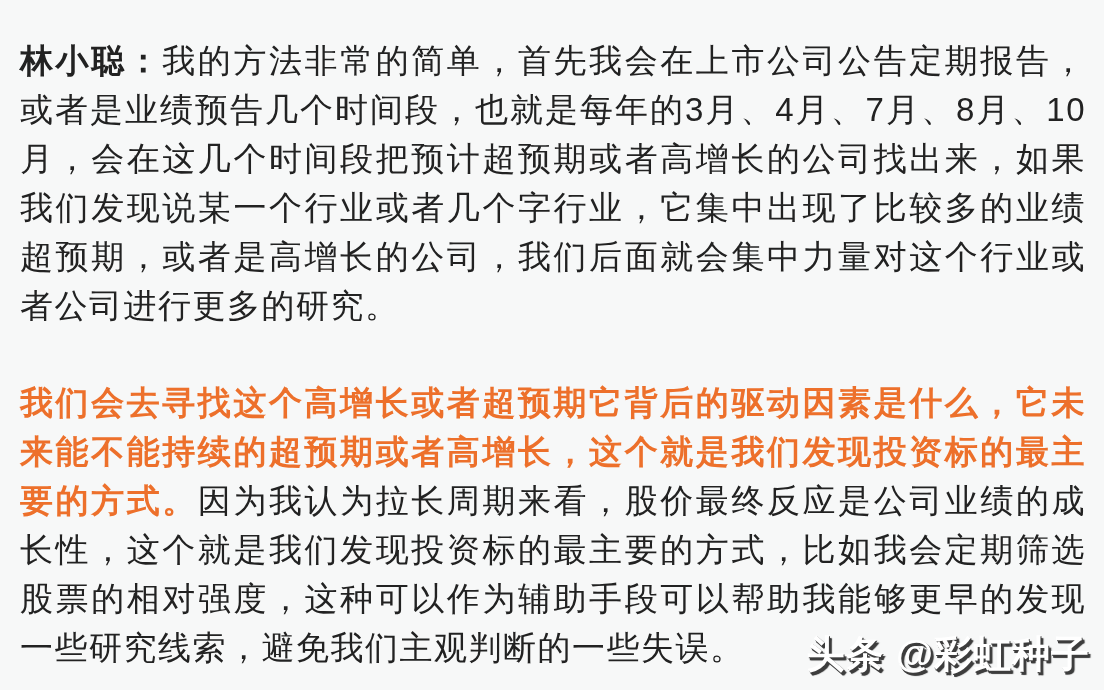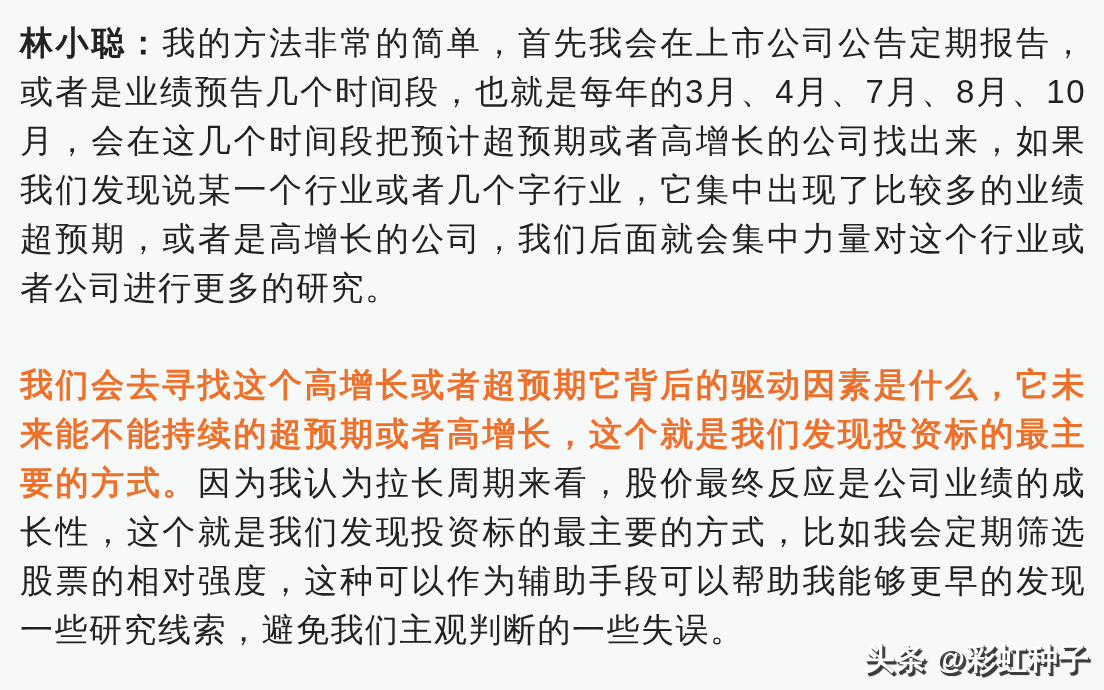--- a/index.html
+++ b/index.html
@@ -13,21 +13,21 @@
   body {
     width: 1104px;
     height: 690px;
     background: var(--bg);
     font-family: "Liberation Sans", "DejaVu Sans", sans-serif;
     color: var(--fg);
     overflow: hidden;
     position: relative;
   }
   .article {
-    padding: 18px 18px 0 20px;
+    padding: 36px 18px 0 20px;
   }
   .article p {
     margin: 0;
     font-size: 33px;
     line-height: 49px;
     letter-spacing: 1.5px;
     text-align: justify;
     text-justify: inter-ideograph;
     word-break: break-all;
   }
@@ -37,21 +37,21 @@
     color: var(--fg);
   }
   .highlight {
     font-weight: 700;
     color: var(--accent);
   }
   .watermark {
     position: absolute;
     right: 14px;
     bottom: 10px;
-    font-size: 30px;
+    font-size: 38px;
     font-weight: 700;
     letter-spacing: 1px;
     color: #ffffff;
     text-shadow: 2px 3px 0 var(--wm-shadow), 1px 1px 0 var(--wm-shadow), 3px 3px 1px var(--wm-shadow);
     white-space: nowrap;
   }
 </style>
 </head>
 <body>
 

